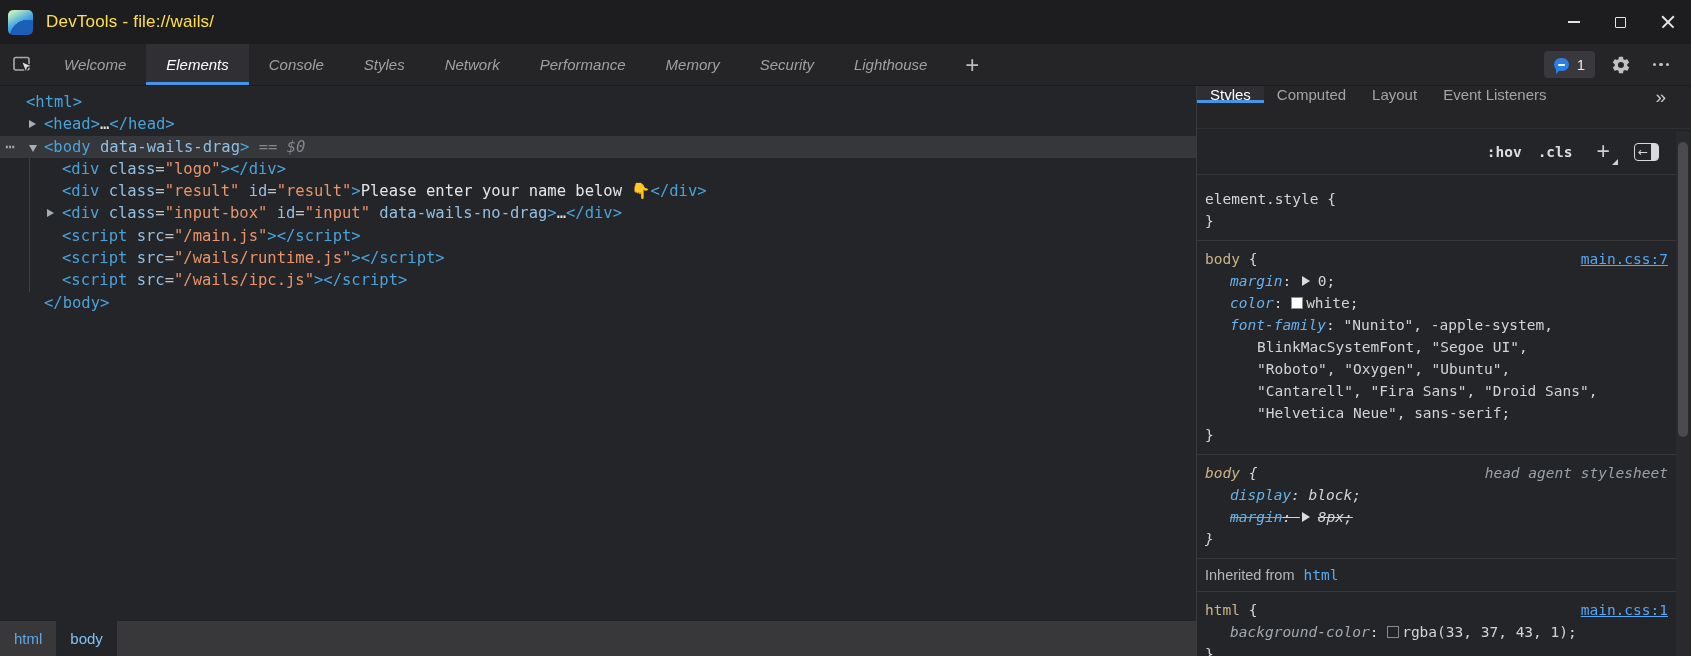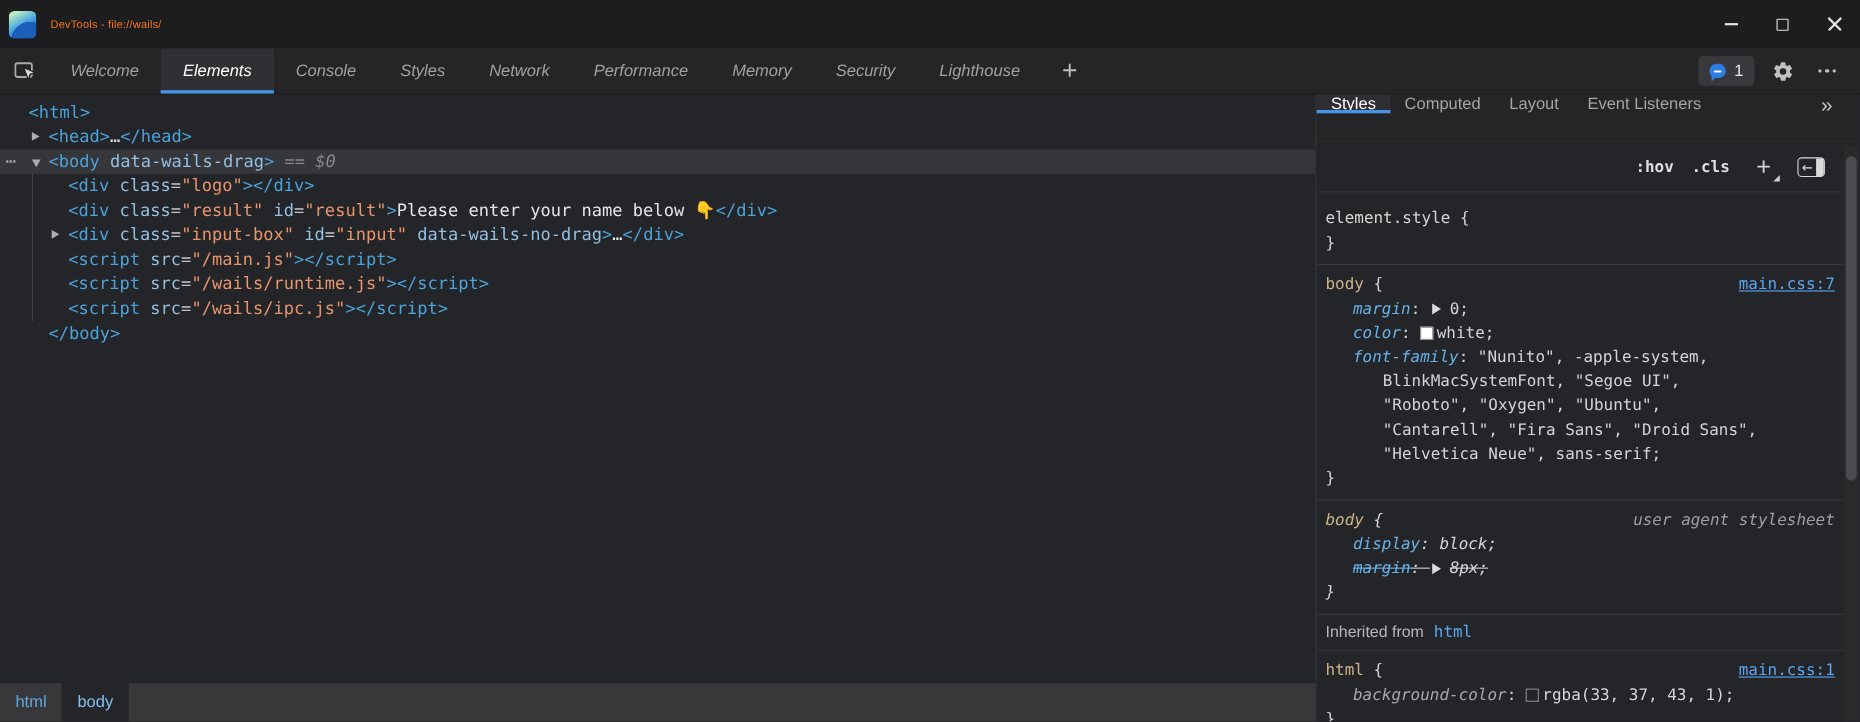--- a/index.html
+++ b/index.html
@@ -12,21 +12,21 @@
   }
 
   
   .titlebar { height: 44px; background: #1d1d1f; display: flex; align-items: center; padding-left: 8px; }
   .app-icon {
     width: 25px; height: 25px; border-radius: 5px; flex: none;
     background:
       radial-gradient(circle at 78% 110%, #1c5fb8 0 52%, transparent 53%),
       linear-gradient(150deg, #8fe39b 0%, #bfeec4 12%, #49a7e0 48%, #2f7bd6 72%, #1956a8 100%);
   }
-  .title-text { margin-left: 13px; font-size: 10px; color: #f97316; letter-spacing: .2px; }
+  .title-text { margin-left: 13px; font-size: 17px; color: #fde047; letter-spacing: .2px; }
   .win-controls { margin-left: auto; display: flex; height: 100%; }
   .win-btn { width: 47px; height: 100%; display: flex; align-items: center; justify-content: center; }
   .glyph-min { width: 12px; height: 1.5px; background: #e4e4e4; }
   .glyph-max { width: 11px; height: 11px; border: 1.5px solid #e4e4e4; border-radius: 1px; }
   .glyph-close { position: relative; width: 14px; height: 14px; }
   .glyph-close::before, .glyph-close::after {
     content: ""; position: absolute; left: -1px; top: 6px; width: 16px; height: 1.5px; background: #e4e4e4;
   }
   .glyph-close::before { transform: rotate(45deg); }
   .glyph-close::after  { transform: rotate(-45deg); }
@@ -262,21 +262,21 @@
           <div class="decl-cont">BlinkMacSystemFont, "Segoe UI",</div>
           <div class="decl-cont">"Roboto", "Oxygen", "Ubuntu",</div>
           <div class="decl-cont">"Cantarell", "Fira Sans", "Droid Sans",</div>
           <div class="decl-cont">"Helvetica Neue", sans-serif;</div>
           <div class="rule-close">}</div>
         </div>
         <div class="rule ua">
           <div class="rule-head">
             <span class="sel">body</span>
             <span class="brace"> {</span>
-            <span class="head-right"><span class="ua-label">user agent stylesheet</span></span>
+            <span class="head-right"><span class="ua-label">head agent stylesheet</span></span>
           </div>
           <div class="decl"><span class="prop">display</span><span class="colon">: </span><span class="val">block;</span></div>
           <div class="decl"><span class="prop struck">margin</span><span class="colon struck">: </span><span class="d-arrow"></span><span class="val struck">8px;</span></div>
           <div class="rule-close">}</div>
         </div>
         <div class="sec-header">
           <span class="sec-label">Inherited from</span>
           <span class="mono-link">html</span>
         </div>
         <div class="rule">

